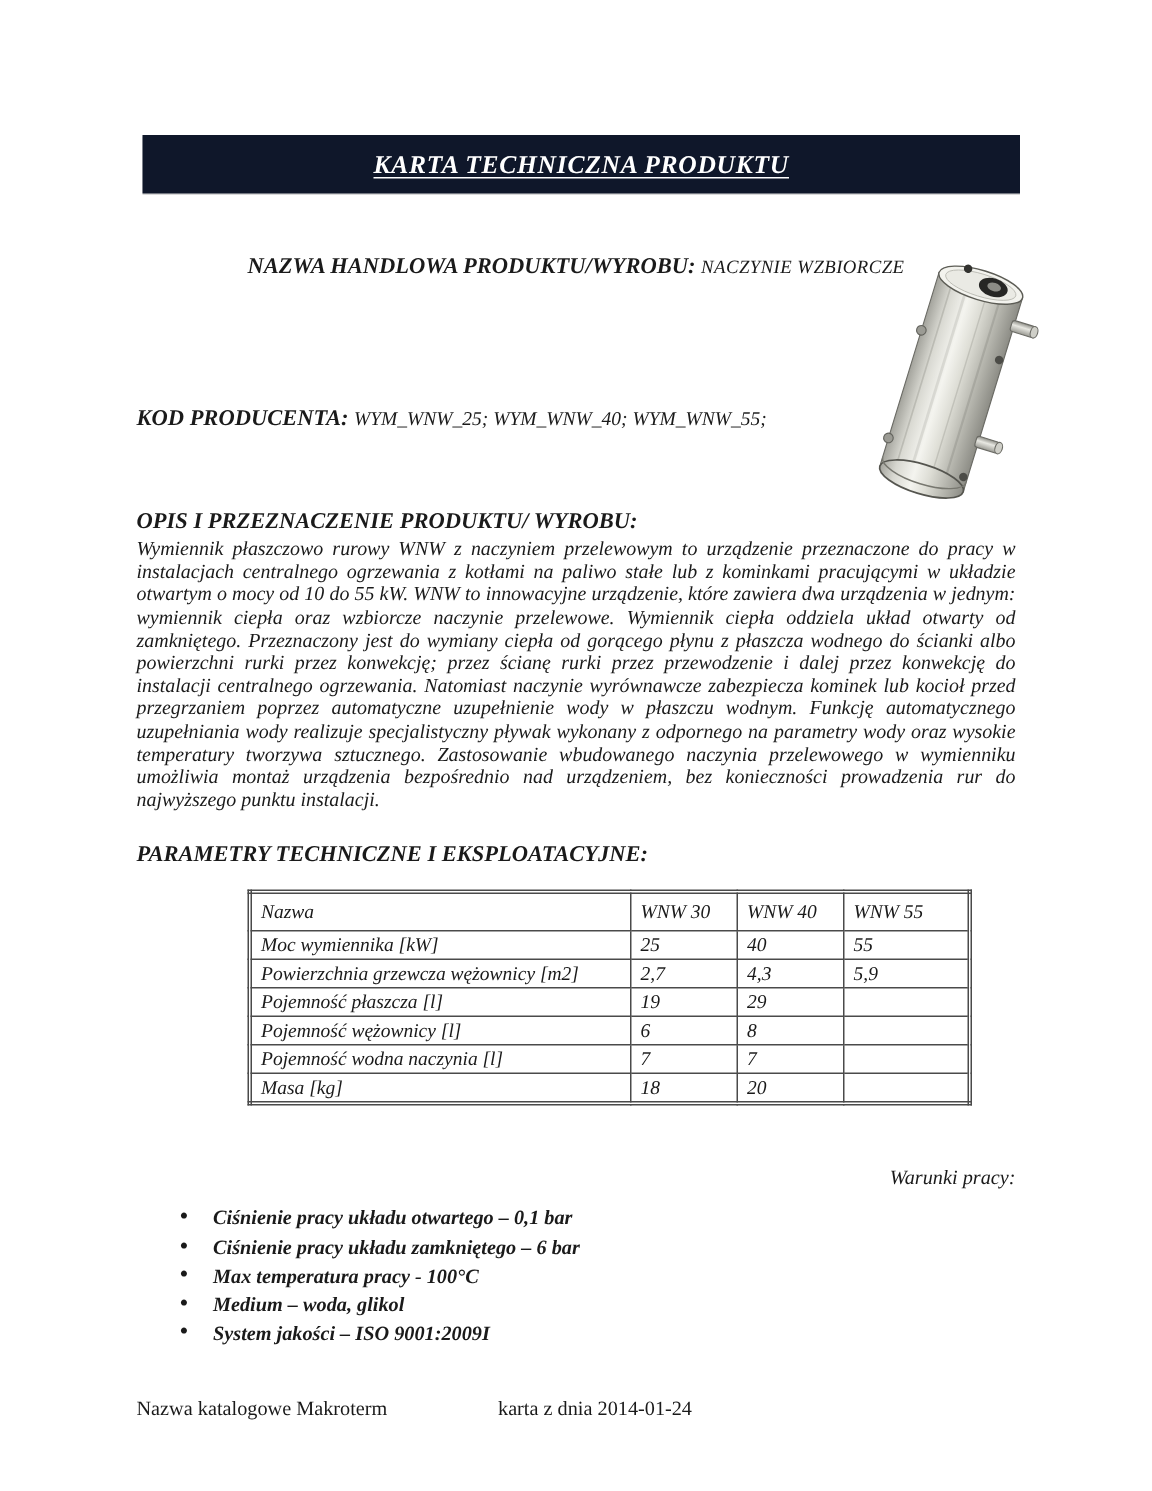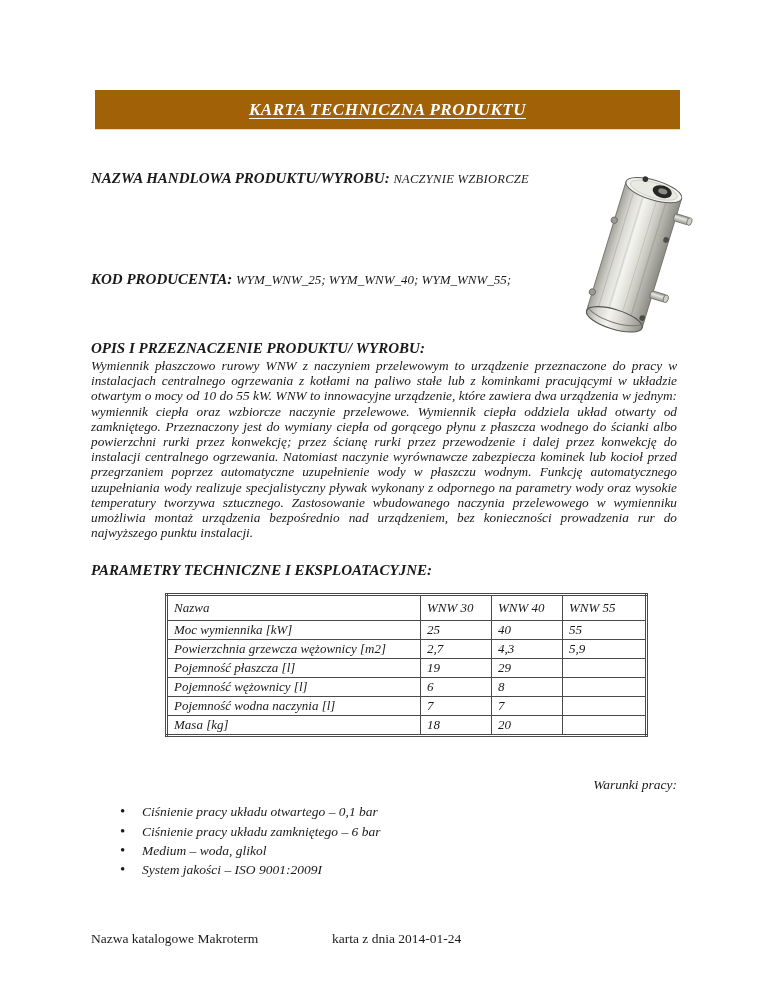--- a/index.html
+++ b/index.html
@@ -7,38 +7,38 @@
     position:relative;
     width:768px;height:994px;
     background:#ffffff;
     font-family:"Liberation Serif","DejaVu Serif",serif;
     color:#1a1a1a;
     overflow:hidden;
   }
   .content{padding:90px 91px 0 91px;}
 
   .banner{
-    background:#a16207;
+    background:#0f172a;
     height:39px;
     margin-left:4px;
     margin-right:-3px;
     display:flex;align-items:center;justify-content:center;
     box-shadow:0 1px 0 rgba(0,0,0,0.15);
   }
   .banner .banner-title{
     color:#ffffff;
     font-size:17px;
     font-weight:bold;
     font-style:italic;
     letter-spacing:0.5px;
     text-decoration:underline;
     text-underline-offset:3px;
   }
 
-  .label-line{margin-top:41px;font-size:15px;font-weight:bold;font-style:italic;}
+  .label-line{margin-top:41px;font-size:15px;font-weight:bold;font-style:italic;text-align:center;}
   .label-line .value{font-weight:normal;font-size:12.5px;letter-spacing:0.3px;}
   .kod-line{margin-top:84px;font-size:15px;font-weight:bold;font-style:italic;}
   .kod-line .value{font-weight:normal;font-size:13px;}
 
   .section-heading{
     margin-top:52px;
     font-size:15px;font-weight:bold;font-style:italic;
   }
   .desc-body{
     font-size:13.3px;font-style:italic;
@@ -64,21 +64,21 @@
   }
   table.ptable tr.head-row th{height:22px;margin-top:46px;}
   table.ptable tr.data-row td{height:15px;}
   .col-name{width:240px;}
   .col-a{width:58px;}
   .col-b{width:58px;}
   .col-c{width:70px;}
 
   .warunki{margin-top:40px;font-size:13.5px;font-style:italic;text-align:right;}
   ul.cond-list{
-    list-style:none;margin:9px 0 0 0;padding:0 0 0 29px;
+    list-style:none;margin:9px 0 0 0;padding:0 0 0 29px;font-weight:bold;
   }
   ul.cond-list li{
     position:relative;
     padding-left:22px;
     font-size:13.5px;font-style:italic;
     line-height:19.2px;
   }
   ul.cond-list li::before{
     content:"\2022";
     position:absolute;left:0;top:0;
@@ -168,20 +168,21 @@
           <td>20</td>
           <td></td>
         </tr>
       </tbody>
     </table>
 
     <div class="warunki">Warunki pracy:</div>
     <ul class="cond-list">
       <li>Ciśnienie pracy układu otwartego – 0,1 bar</li>
       <li>Ciśnienie pracy układu zamkniętego – 6 bar</li>
+      <li>Max temperatura pracy - 100°C</li>
       <li>Medium – woda, glikol</li>
       <li>System jakości – ISO 9001:2009I</li>
     </ul>
 
   </div>
 
   <div class="product-figure">
     <svg width="122" height="176" viewBox="0 0 130 186">
       <defs>
         <linearGradient id="metal" x1="0" y1="0" x2="1" y2="0">

